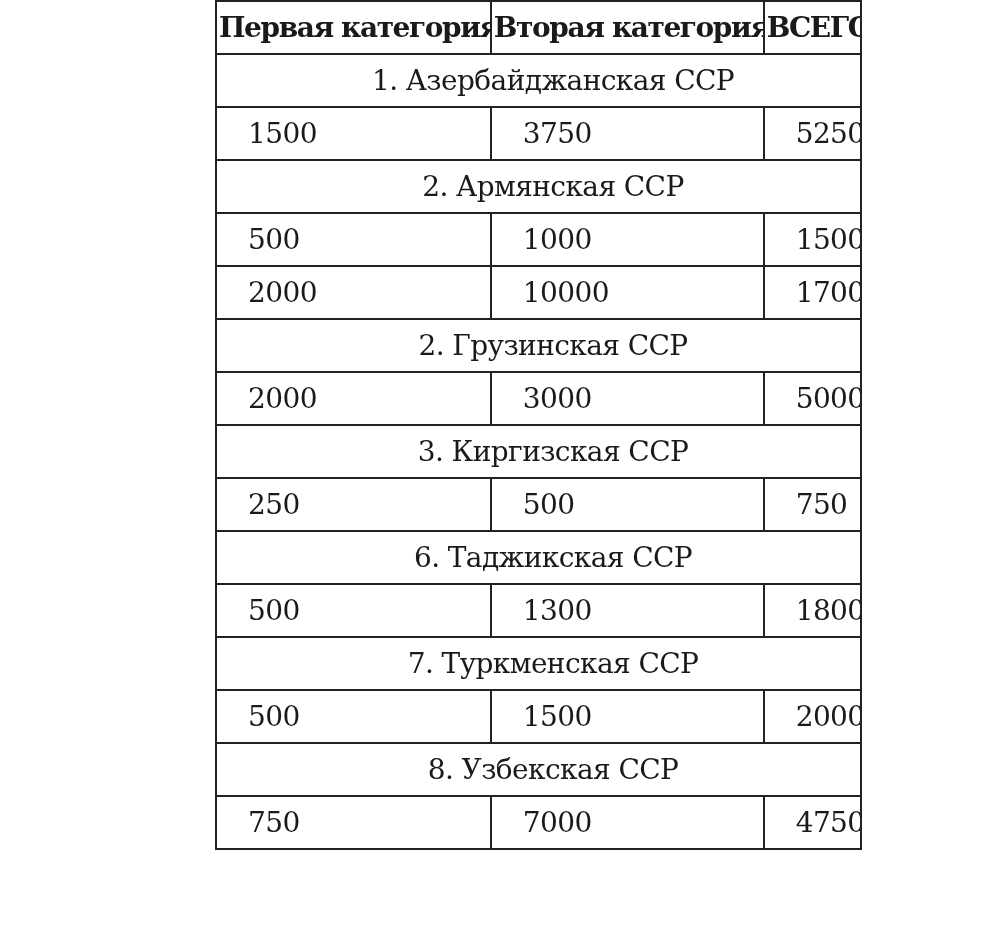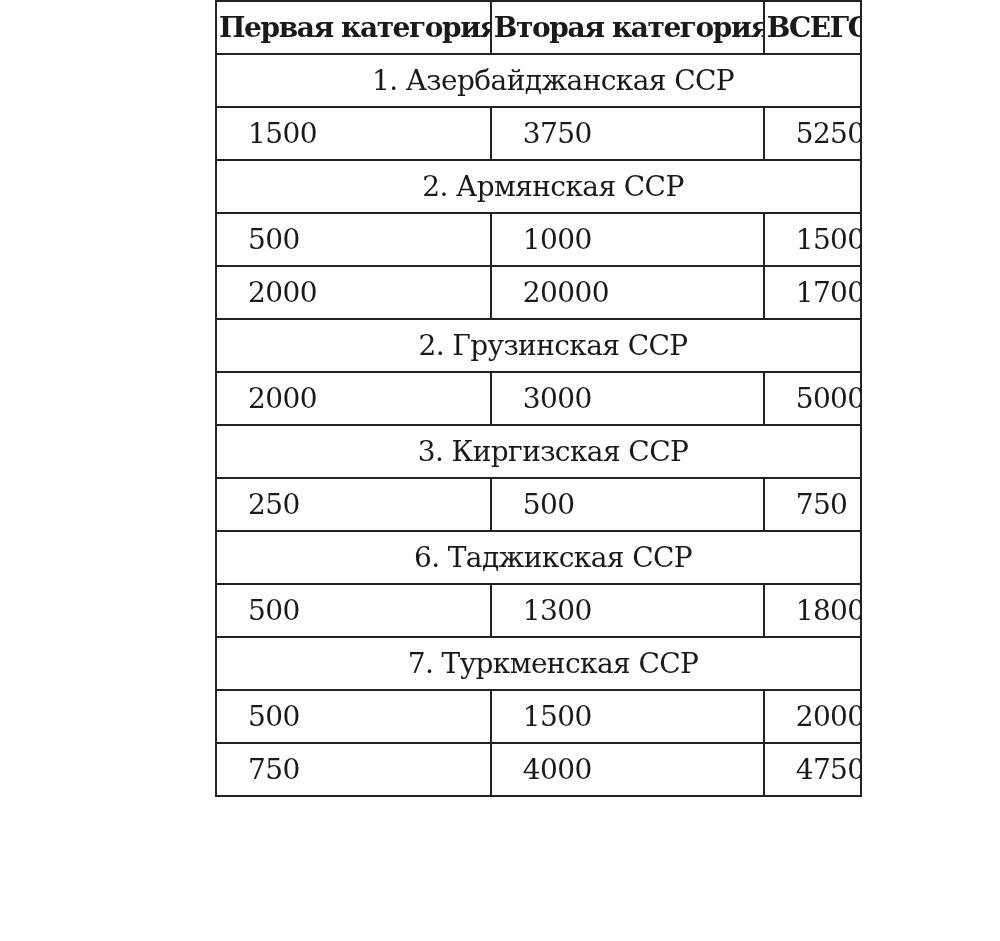--- a/index.html
+++ b/index.html
@@ -56,21 +56,21 @@
       <tr>
         <td class="region" colspan="3">2. Армянская ССР</td>
       </tr>
       <tr>
         <td>500</td>
         <td>1000</td>
         <td>1500</td>
       </tr>
       <tr>
         <td>2000</td>
-        <td>20000</td>
+        <td>10000</td>
         <td>17000</td>
       </tr>
       <tr>
         <td class="region" colspan="3">2. Грузинская ССР</td>
       </tr>
       <tr>
         <td>2000</td>
         <td>3000</td>
         <td>5000</td>
       </tr>
@@ -92,18 +92,21 @@
       </tr>
       <tr>
         <td class="region" colspan="3">7. Туркменская ССР</td>
       </tr>
       <tr>
         <td>500</td>
         <td>1500</td>
         <td>2000</td>
       </tr>
       <tr>
+        <td class="region" colspan="3">8. Узбекская ССР</td>
+      </tr>
+      <tr>
         <td>750</td>
-        <td>4000</td>
+        <td>7000</td>
         <td>4750</td>
       </tr>
     </tbody>
 </table>
 
 </body></html>

